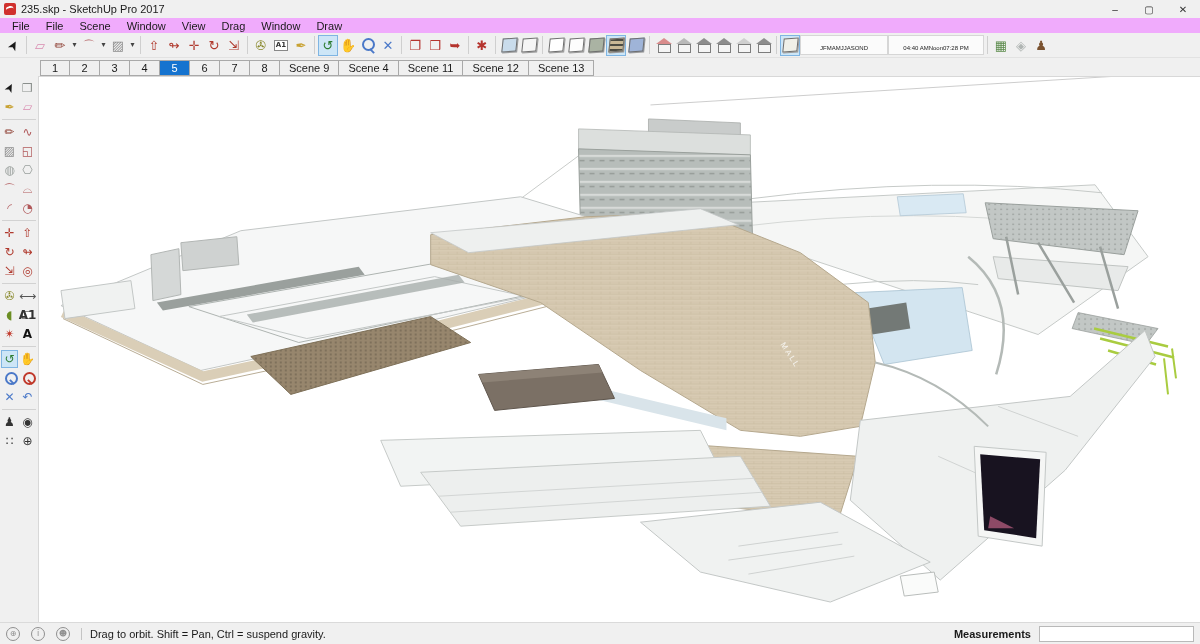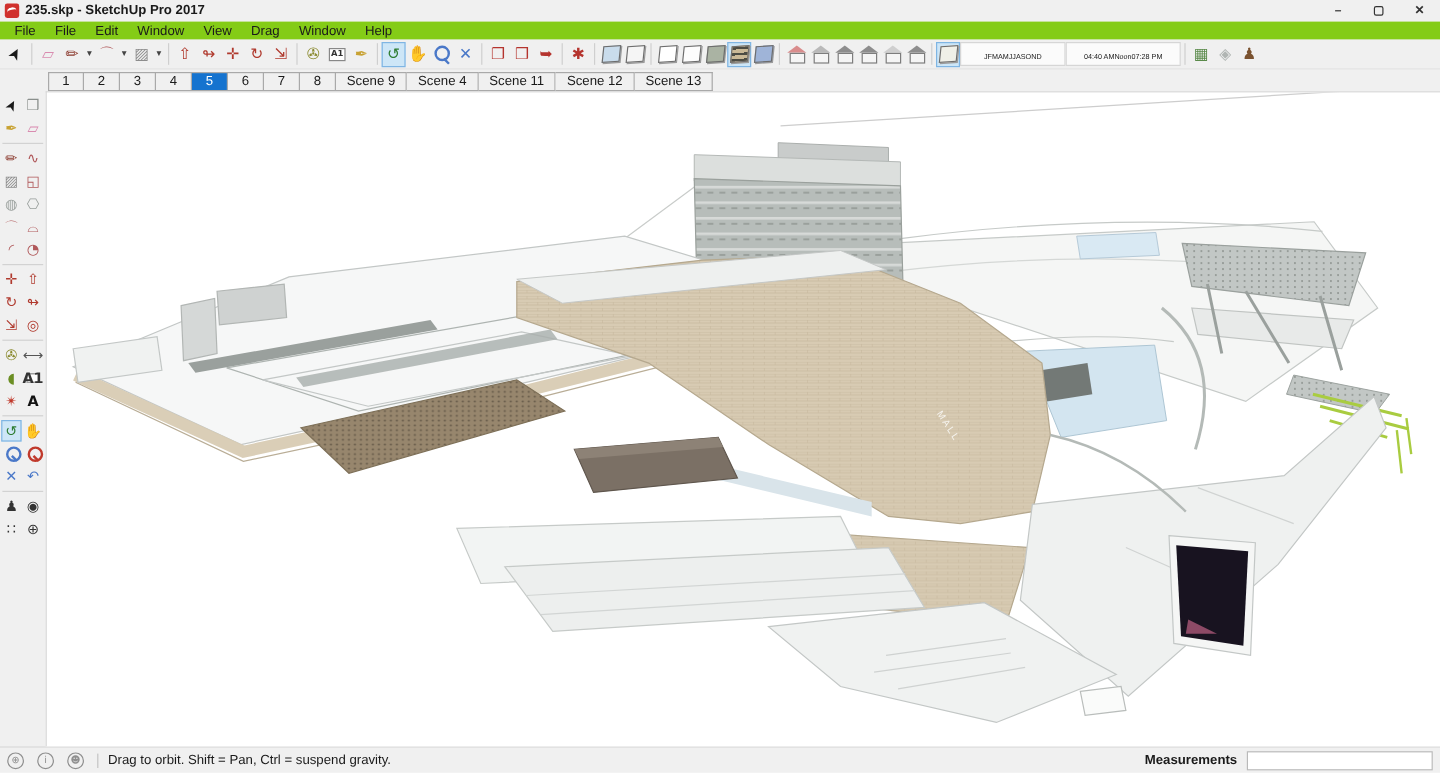--- a/index.html
+++ b/index.html
@@ -1,31 +1,31 @@
 <!DOCTYPE html>
 <html><head>
 <meta charset="utf-8">
 <style>
   * { margin:0; padding:0; box-sizing:border-box; }
   html,body { width:1200px; height:644px; overflow:hidden; background:#fff;
               font-family:"Liberation Sans", sans-serif; }
   .app { width:1200px; height:644px; display:flex; flex-direction:column; background:#f0f0f0; }
 
   
-  .titlebar { height:18px; display:flex; align-items:center; background:#f0f0f0; padding-left:4px; flex:0 0 auto;font-weight:bold; }
+  .titlebar { height:18px; display:flex; align-items:center; background:#f0f0f0; padding-left:4px; flex:0 0 auto; }
   .logo { width:12px; height:12px; background:#d0312d; border-radius:2px; margin-right:5px; position:relative; }
   .logo::after { content:""; position:absolute; left:2px; top:3px; width:8px; height:5px;
                  border-top:2px solid #fff; border-radius:50% 50% 0 0; transform:rotate(-12deg); }
   .wtitle { font-size:11px; color:#1a1a1a; }
   .wctrls { margin-left:auto; display:flex; }
   .wbtn { width:34px; height:18px; display:flex; align-items:center; justify-content:center;
           font-size:10px; color:#333; cursor:default; }
 
   
-  .menubar { height:15px; display:flex; align-items:center; background:#84cc16; padding-left:4px; flex:0 0 auto; }
+  .menubar { height:15px; display:flex; align-items:center; background:#f0abfc; padding-left:4px; flex:0 0 auto; }
   .mitem { font-size:11px; color:#1a1a1a; padding:0 8px; }
 
   
   .toolbar { height:25px; display:flex; align-items:center; background:#f0f0f0; padding-left:3px;
              border-bottom:1px solid #e2e2e2; flex:0 0 auto; white-space:nowrap; }
   .icn { width:20px; height:21px; display:inline-flex; align-items:center; justify-content:center;
          font-family:"DejaVu Sans", sans-serif; font-size:13px; line-height:1; color:#444;
          border:1px solid transparent; position:relative; flex:0 0 auto; }
   .icn.active { background:#cde6f7; border:1px solid #7fb5e3; }
   .icn.rot-up { transform:rotate(-62deg); }
@@ -98,26 +98,26 @@
     <span class="wctrls" id="wctrls">
         <span class="wbtn">–</span>
         <span class="wbtn">▢</span>
         <span class="wbtn">✕</span>
       </span>
   </div>
 
   <div class="menubar" id="menubar">
       <span class="mitem">File</span>
       <span class="mitem">File</span>
-      <span class="mitem">Edit</span>
+      <span class="mitem">Scene</span>
       <span class="mitem">Window</span>
       <span class="mitem">View</span>
       <span class="mitem">Drag</span>
       <span class="mitem">Window</span>
-      <span class="mitem">Help</span>
+      <span class="mitem">Draw</span>
     </div>
 
   <div class="toolbar" id="toolbar">
       <span class="icn rot-up" style="--c: #1a1a1a; color: rgb(26, 26, 26);">➤</span>
       <span class="tsep"></span>
       <span class="icn" style="--c: #d98cb0; color: rgb(217, 140, 176);">▱</span>
       <span class="icn" style="--c: #8b3a2e; color: rgb(139, 58, 46);">✏</span>
       <span class="icn k-drop">▾</span>
       <span class="icn" style="--c: #b0585a; color: rgb(176, 88, 90);">⌒</span>
       <span class="icn k-drop">▾</span>

